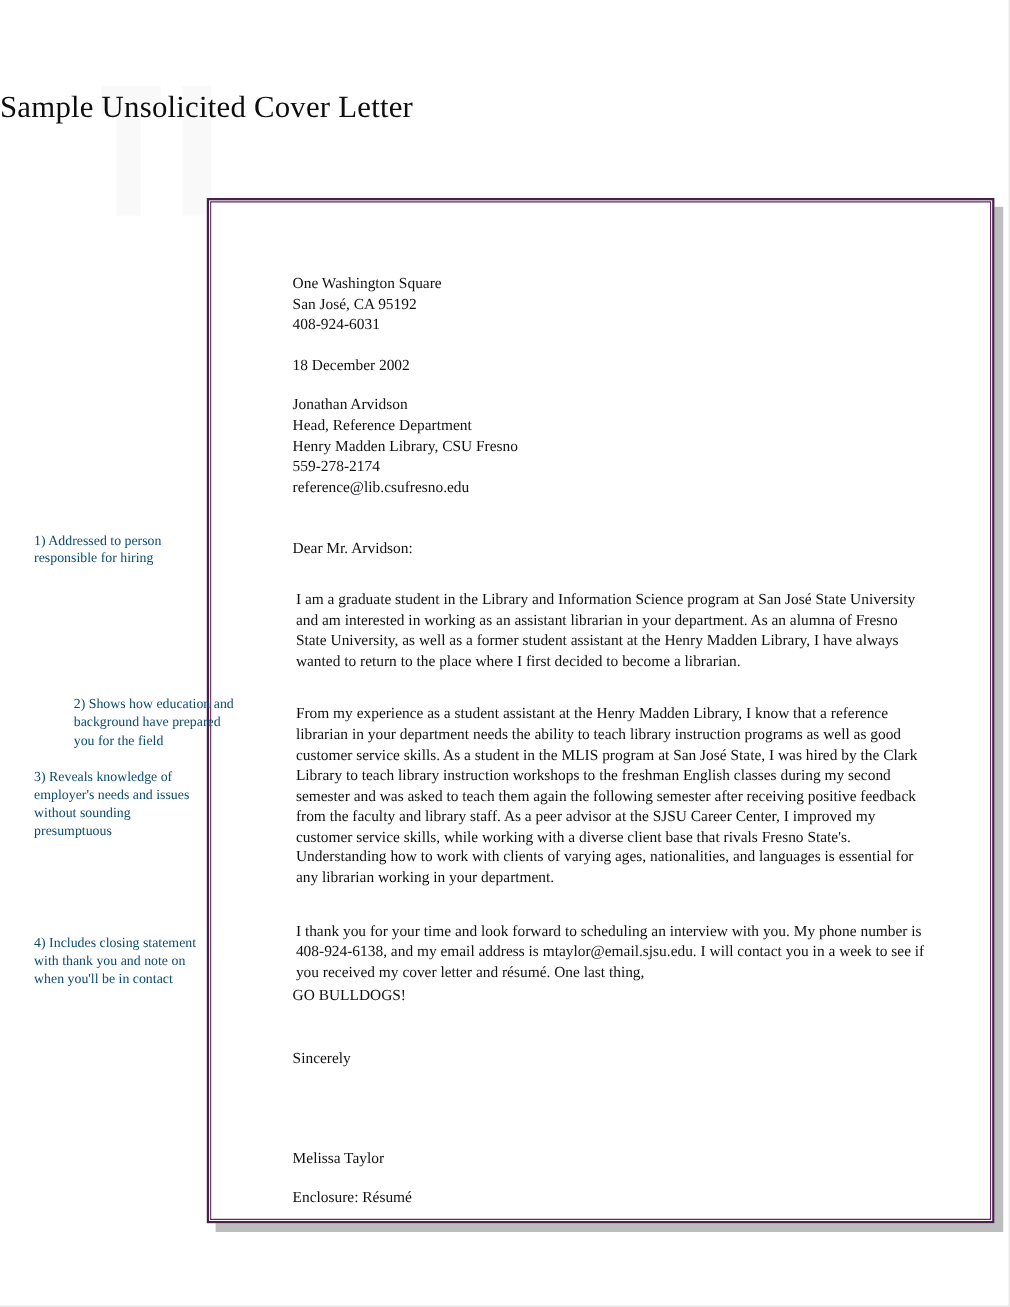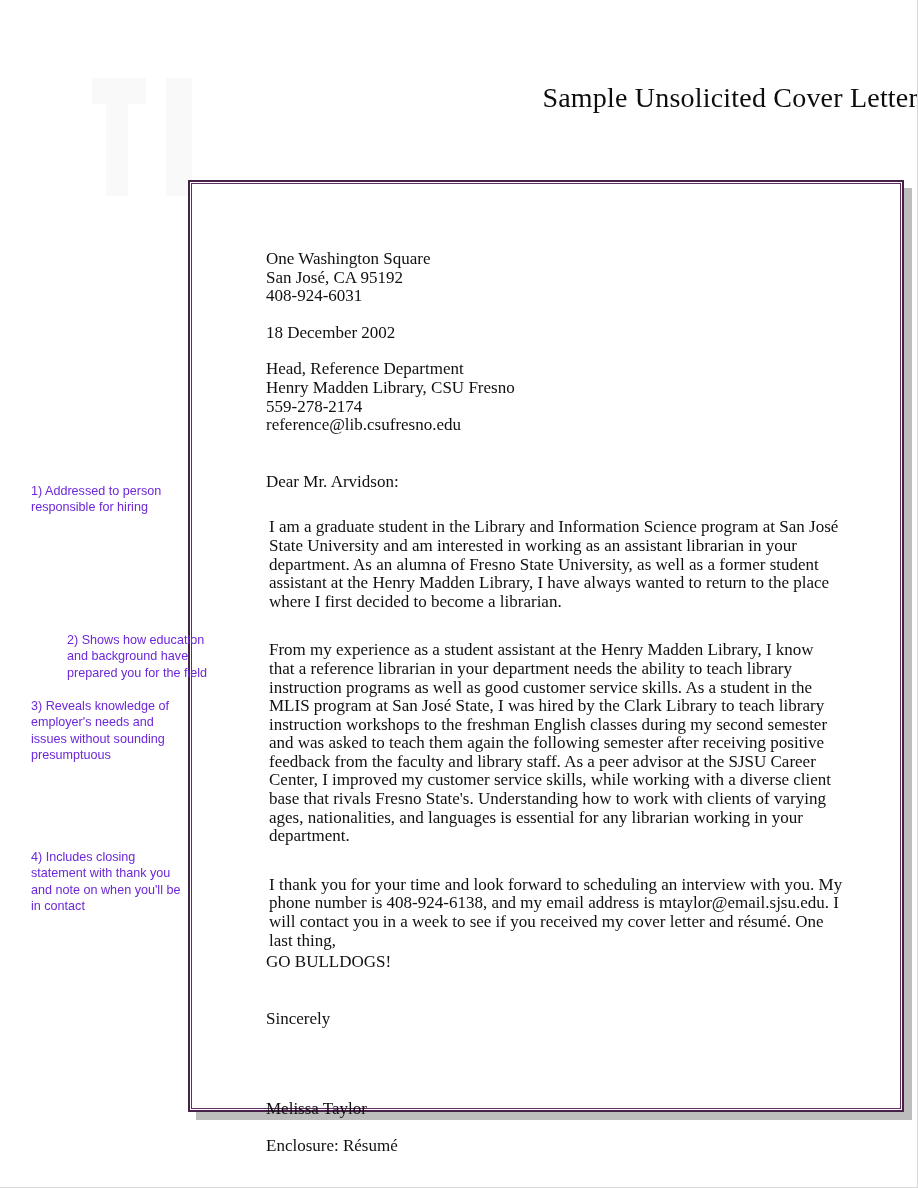--- a/index.html
+++ b/index.html
@@ -39,21 +39,21 @@
   .wm-a { left: 0;   top: 0;  width: 54px; height: 26px; }
   .wm-b { left: 14px; top: 26px; width: 22px; height: 92px; }
   .wm-c { left: 74px; top: 0;  width: 26px; height: 118px; }
 
   
   .page-title {
     position: absolute;
     left: 0;
     top: 82px;
     width: 918px;
-    text-align: right;
+    text-align: left;
     font-family: "Liberation Serif", serif;
     font-size: 28px;
     font-weight: 400;
     color: #0d0d0d;
     letter-spacing: 0.2px;
   }
 
   
   .letter-shadow {
     position: absolute;
@@ -76,21 +76,21 @@
     box-shadow: inset 0 0 0 1px #ffffff, inset 0 0 0 2px #5d2d60;
     box-sizing: border-box;
   }
 
   .letter-body {
     position: absolute;
     left: 76px;
     top: 68px;
     width: 580px;
     font-family: "Liberation Serif", serif;
-    font-size: 17px;
+    font-size: 14px;
     line-height: 18.6px;
     color: #100f12;
   }
 
   .block { margin: 0; }
   .line  { white-space: nowrap; }
 
   .gap-sm  { height: 18px; }
   .gap-md  { height: 24px; }
   .gap-lg  { height: 38px; }
@@ -106,24 +106,24 @@
     position: absolute;
     left: 0;
     top: 0;
     width: 188px;
     height: 1188px;
   }
   .annotation {
     position: absolute;
     left: 31px;
     width: 152px;
-    font-family: Liberation Sans, sans-serif;
+    font-family: Liberation Serif, serif;
     font-size: 12.6px;
     line-height: 16.4px;
-    color: #6d28d9;
+    color: #0c4a6e;
   }
   .ann-1 { top: 483px; }
   .ann-2 { top: 632px; margin-left: 36px; }
   .ann-3 { top: 698px; }
   .ann-4 { top: 849px; }
 </style>
 </head>
 <body>
 
 <div id="page">
@@ -147,20 +147,21 @@
         <div class="line">408-924-6031</div>
       </div>
 
       <div class="gap-sm"></div>
 
       <div class="line">18 December 2002</div>
 
       <div class="gap-sm"></div>
 
       <div class="block">
+        <div class="line">Jonathan Arvidson</div>
         <div class="line">Head, Reference Department</div>
         <div class="line">Henry Madden Library, CSU Fresno</div>
         <div class="line">559-278-2174</div>
         <div class="line">reference@lib.csufresno.edu</div>
       </div>
 
       <div class="gap-lg"></div>
 
       <div class="line">Dear Mr. Arvidson:</div>
 

